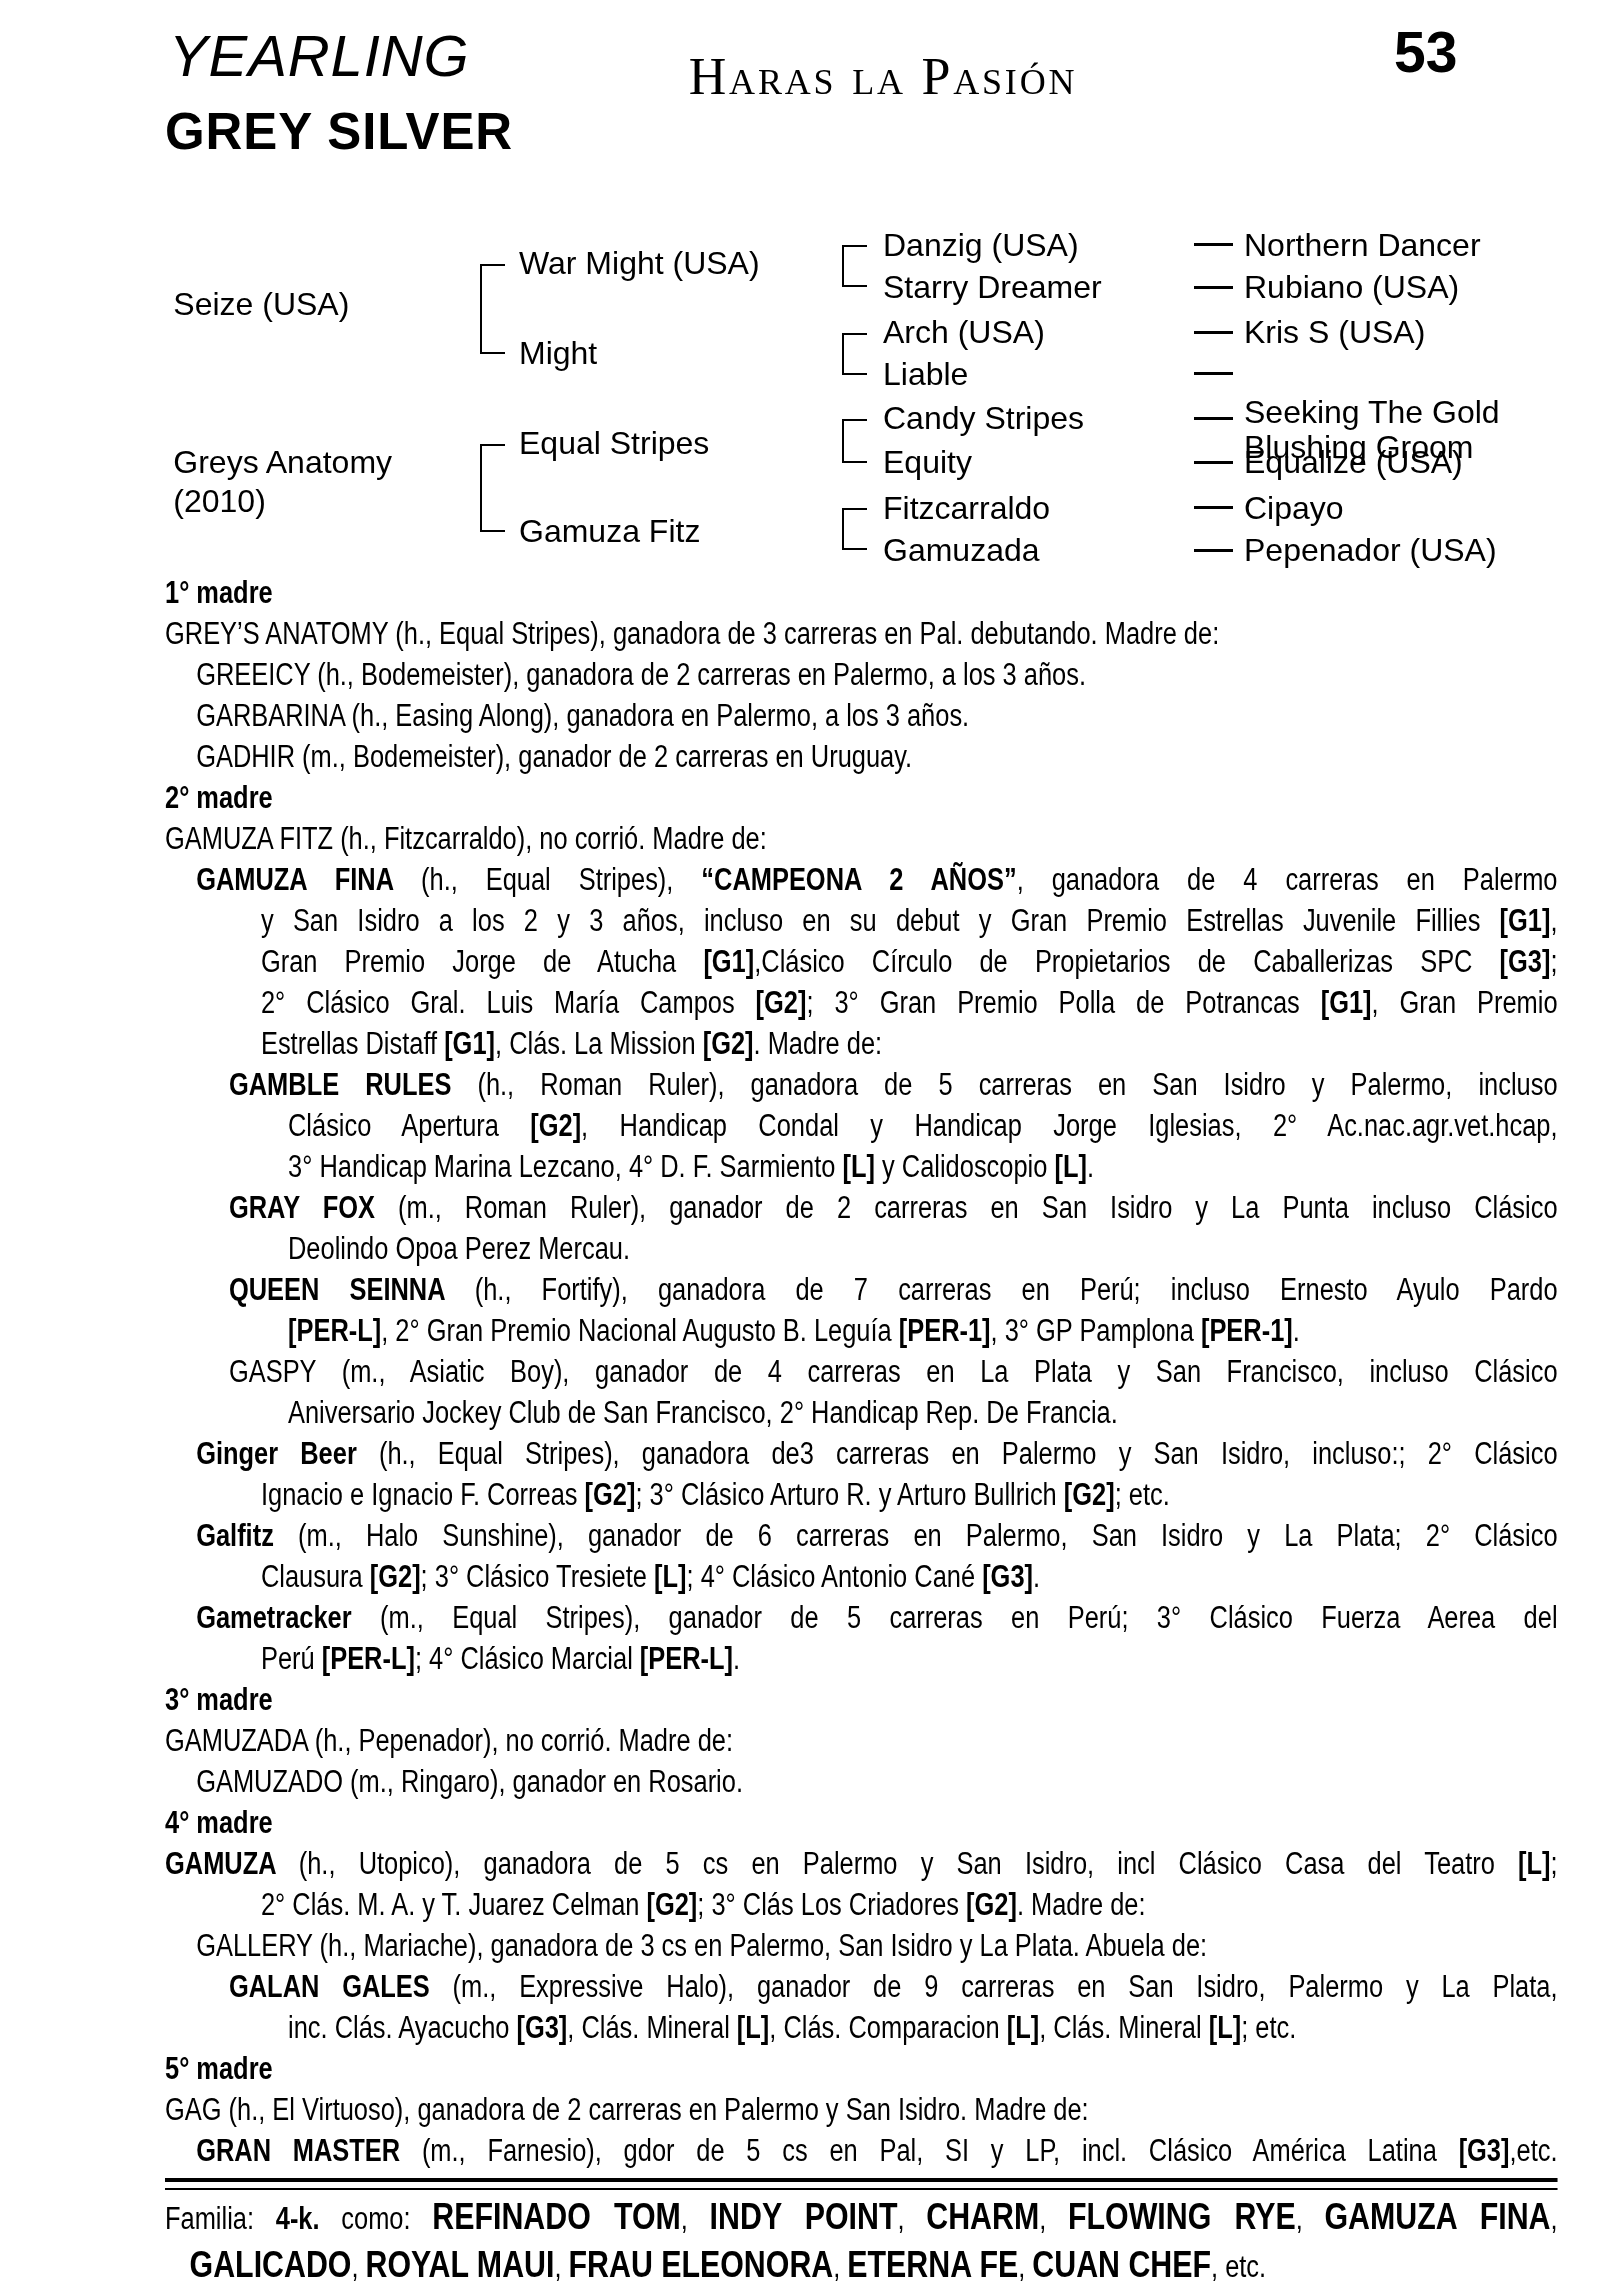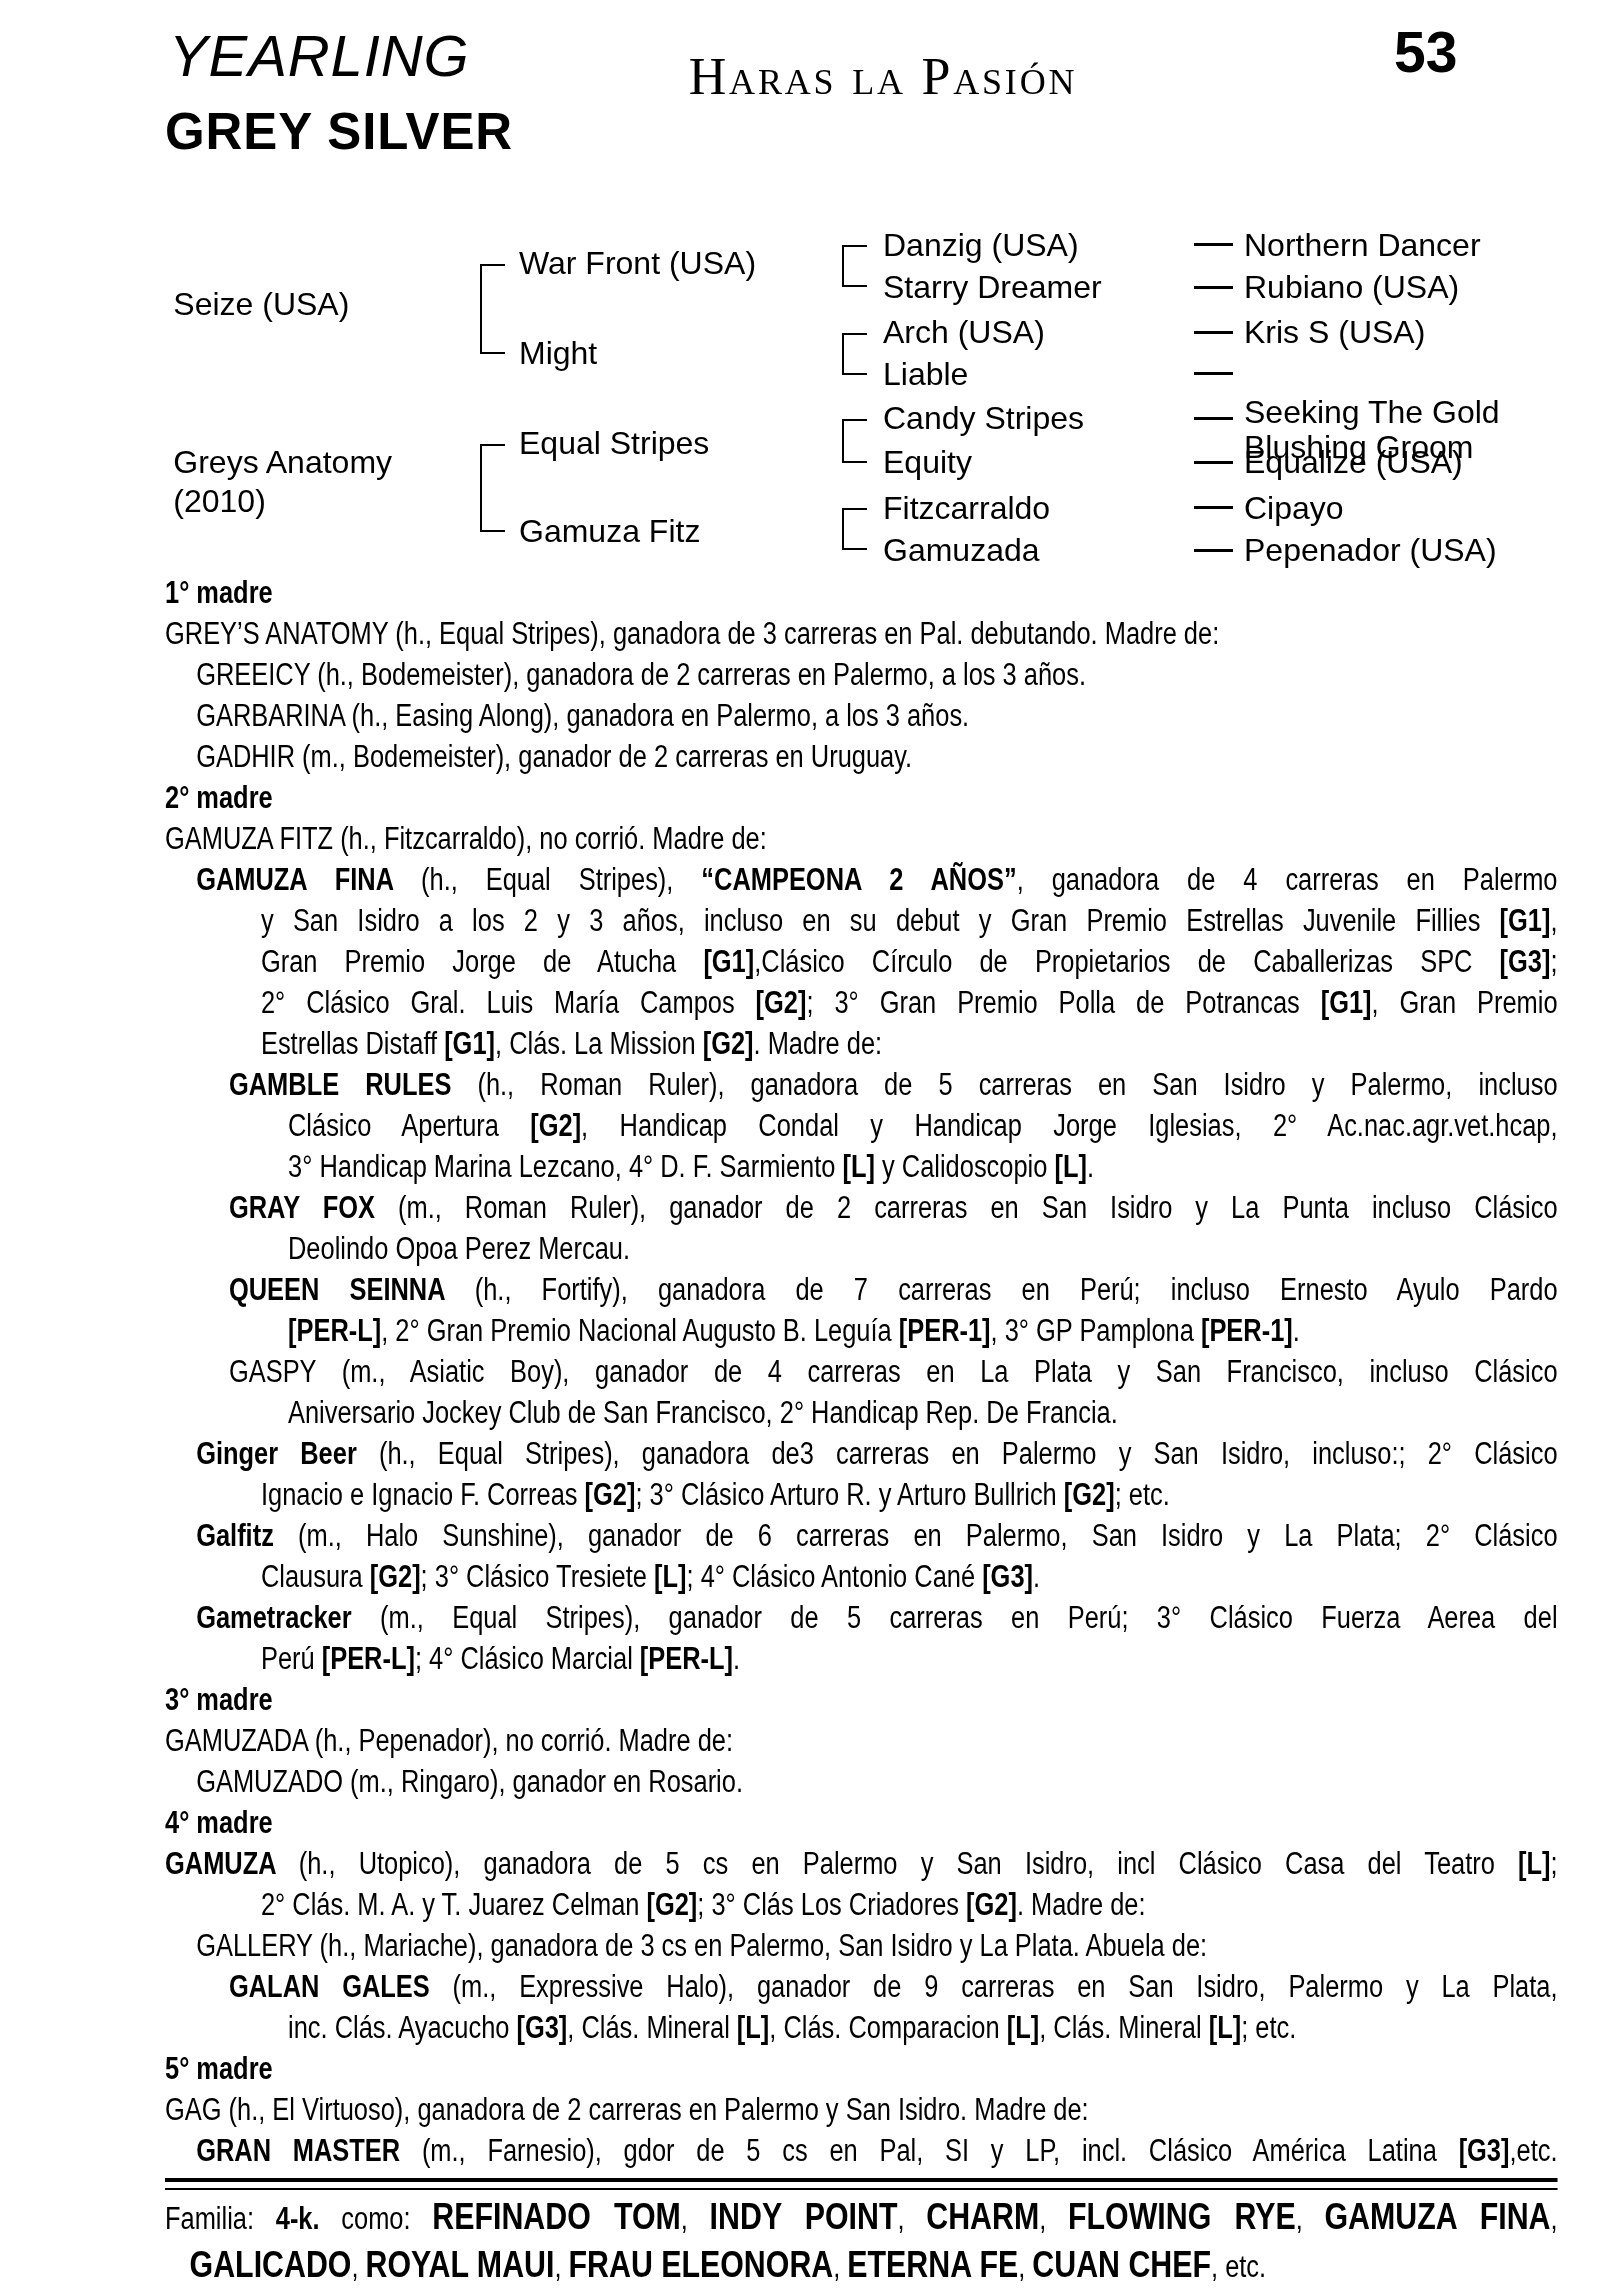--- a/index.html
+++ b/index.html
@@ -41,21 +41,21 @@
   <div class="hdr-right">53</div>
 
   <div class="title">GREY SILVER</div>
 
   <div class="tree">
       <div class="tname" style="left: 8.3px; top: 65px;">Seize (USA)</div>
       <div class="tname" style="left: 8.3px; top: 223px;">Greys Anatomy</div>
       <div class="tname" style="left: 8.3px; top: 262px;">(2010)</div>
       <div class="bracket" style="left: 315px; top: 42px; height: 90px;"></div>
       <div class="bracket" style="left: 315px; top: 222px; height: 88px;"></div>
-      <div class="tname" style="left: 354px; top: 24px;">War Front (USA)</div>
+      <div class="tname" style="left: 354px; top: 24px;">War Might (USA)</div>
       <div class="tname" style="left: 354px; top: 114px;">Might</div>
       <div class="tname" style="left: 354px; top: 204px;">Equal Stripes</div>
       <div class="tname" style="left: 354px; top: 292px;">Gamuza Fitz</div>
       <div class="bracket" style="left: 677px; top: 23px; height: 42px;"></div>
       <div class="bracket" style="left: 677px; top: 111px; height: 42px;"></div>
       <div class="bracket" style="left: 677px; top: 197px; height: 44px;"></div>
       <div class="bracket" style="left: 677px; top: 286px; height: 42px;"></div>
       <div class="tname" style="left: 718px; top: 5.5px;">Danzig (USA)</div>
       <div class="tname" style="left: 718px; top: 48px;">Starry Dreamer</div>
       <div class="tname" style="left: 718px; top: 93px;">Arch (USA)</div>

